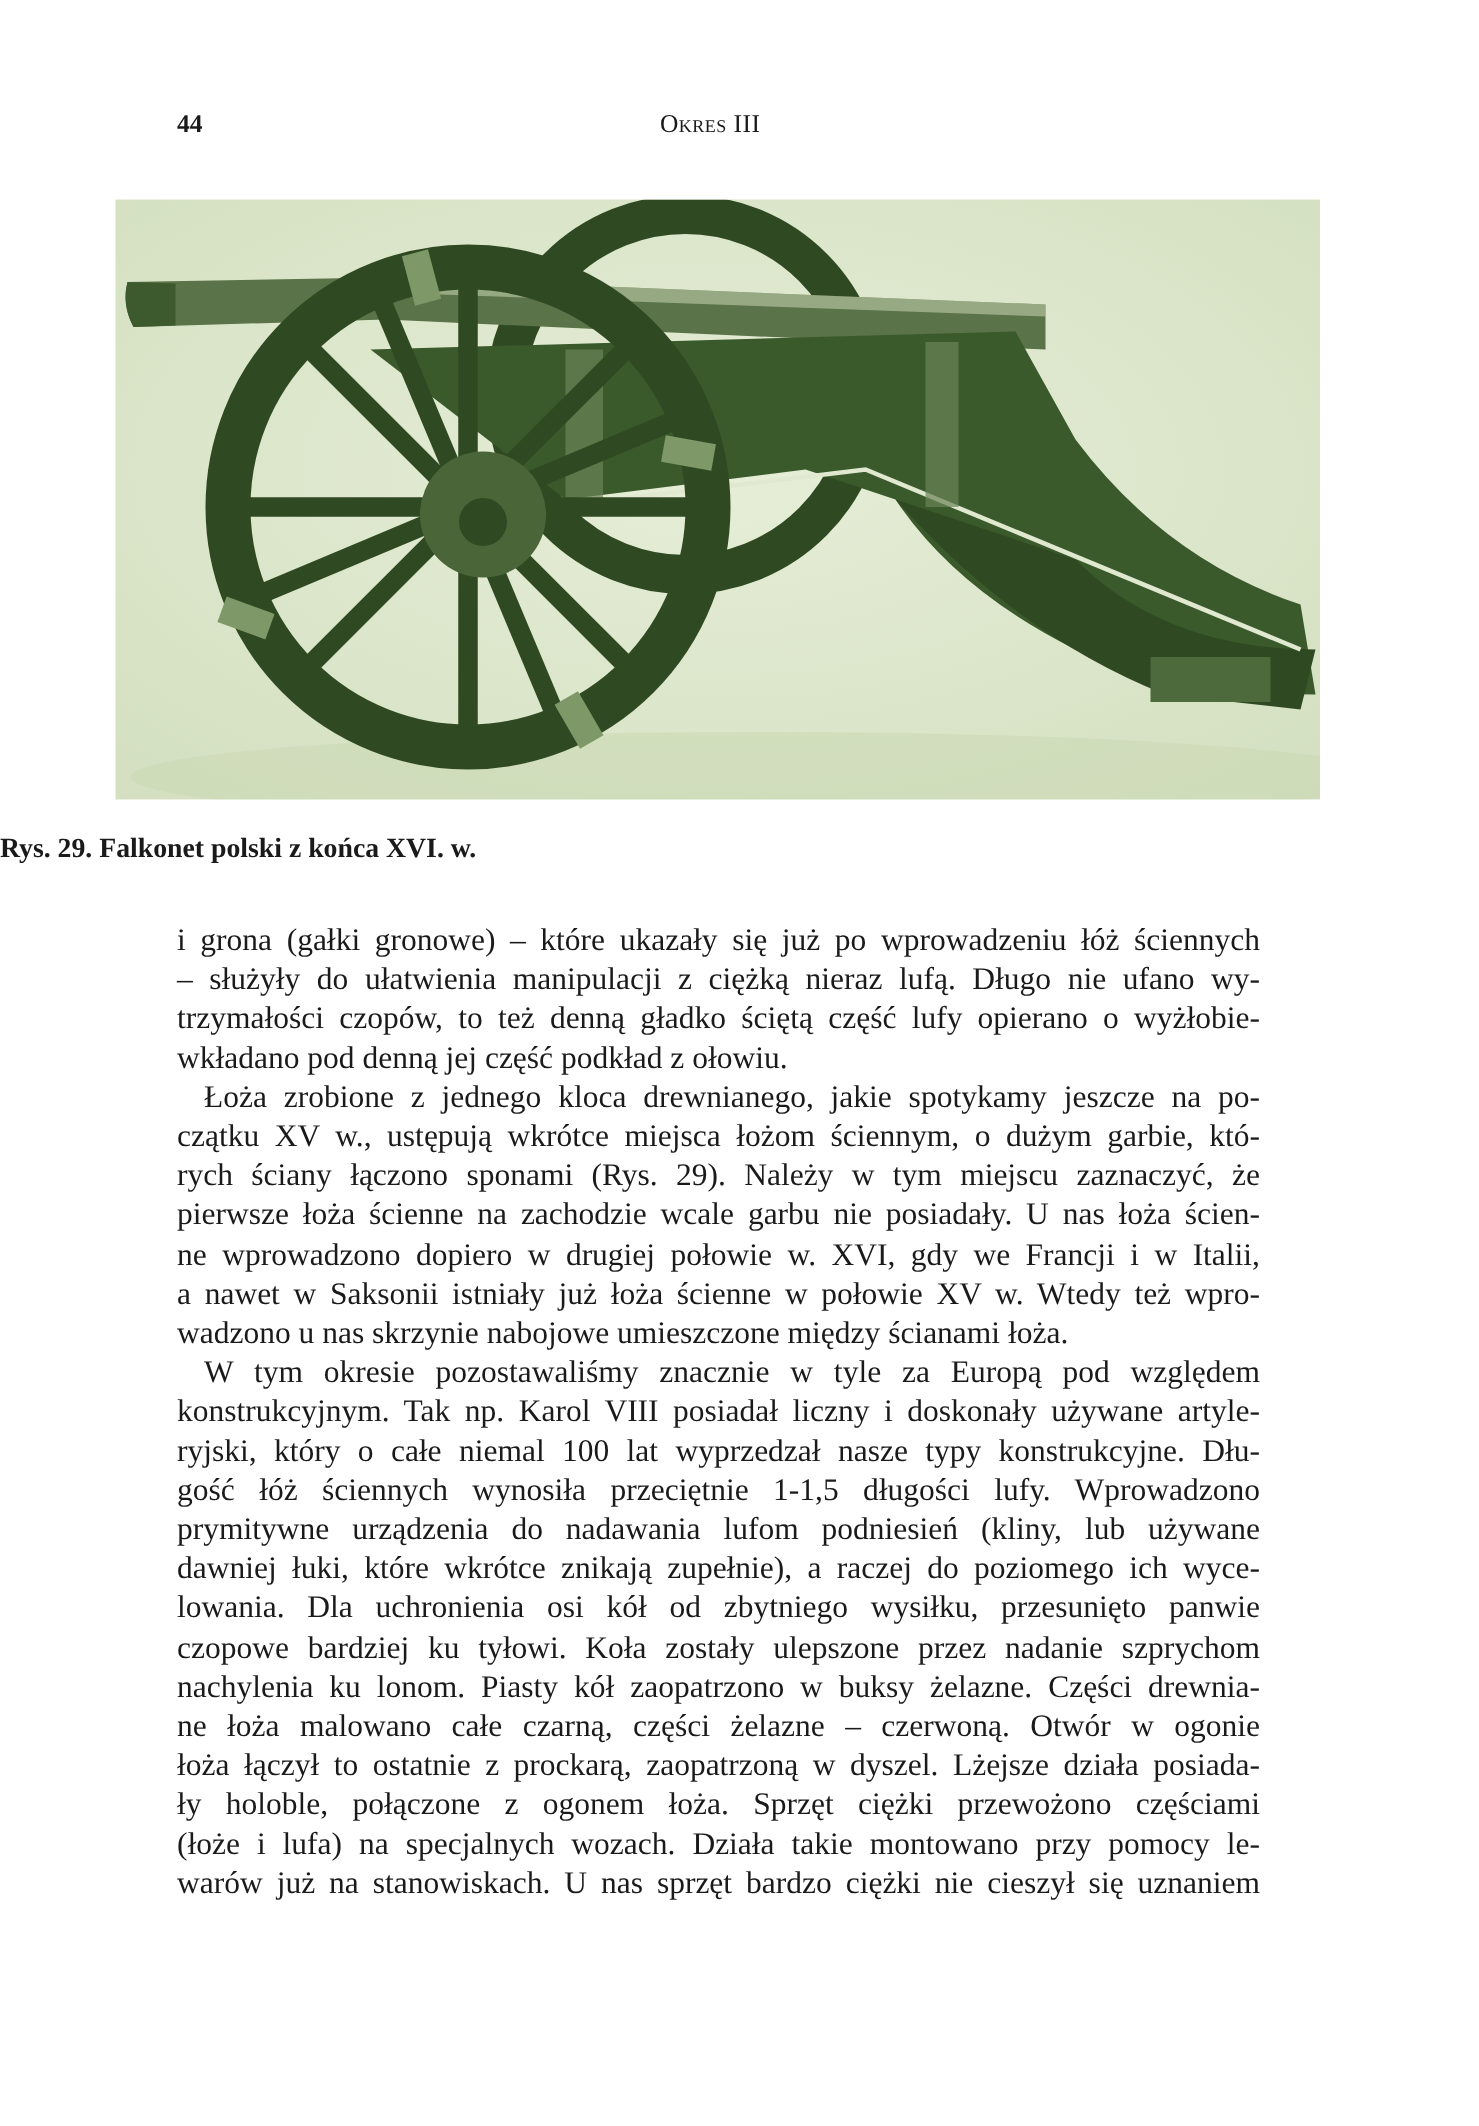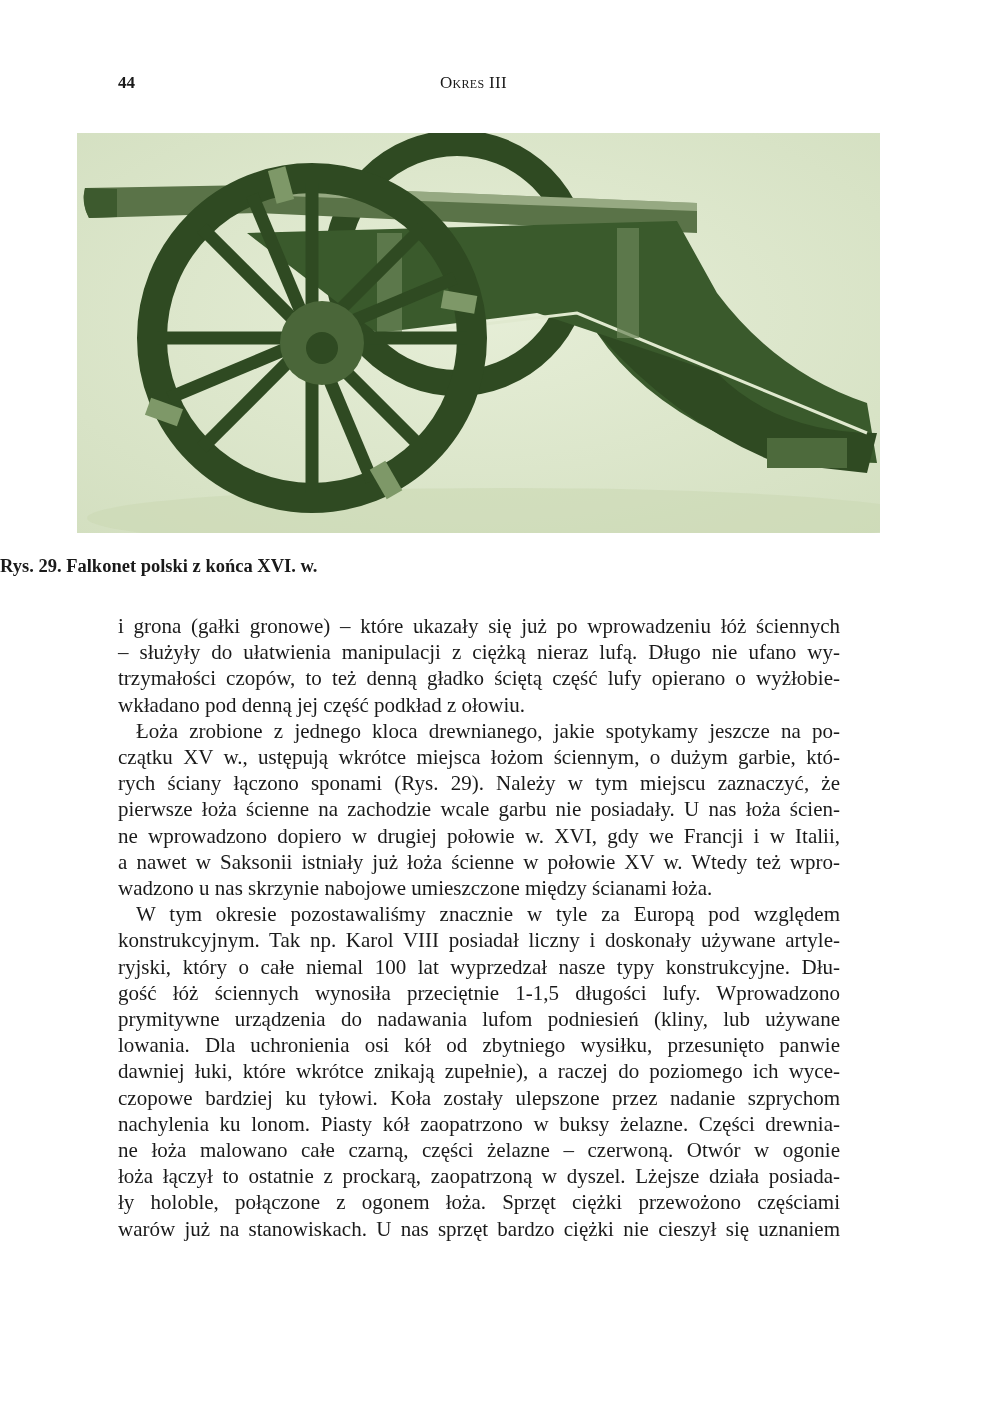--- a/index.html
+++ b/index.html
@@ -95,21 +95,22 @@
     <span class="line">rych ściany łączono sponami (Rys. 29). Należy w tym miejscu zaznaczyć, że</span>
     <span class="line">pierwsze łoża ścienne na zachodzie wcale garbu nie posiadały. U nas łoża ścien-</span>
     <span class="line">ne wprowadzono dopiero w drugiej połowie w. XVI, gdy we Francji i w Italii,</span>
     <span class="line">a nawet w Saksonii istniały już łoża ścienne w połowie XV w. Wtedy też wpro-</span>
     <span class="line last">wadzono u nas skrzynie nabojowe umieszczone między ścianami łoża.</span>
     <span class="line indent">W tym okresie pozostawaliśmy znacznie w tyle za Europą pod względem</span>
     <span class="line">konstrukcyjnym. Tak np. Karol VIII posiadał liczny i doskonały używane artyle-</span>
     <span class="line">ryjski, który o całe niemal 100 lat wyprzedzał nasze typy konstrukcyjne. Dłu-</span>
     <span class="line">gość łóż ściennych wynosiła przeciętnie 1-1,5 długości lufy. Wprowadzono</span>
     <span class="line">prymitywne urządzenia do nadawania lufom podniesień (kliny, lub używane</span>
+    <span class="line">dawniej łuki, które wkrótce znikają zupełnie), a raczej do poziomego ich wyce-</span>
     <span class="line">lowania. Dla uchronienia osi kół od zbytniego wysiłku, przesunięto panwie</span>
-    <span class="line">dawniej łuki, które wkrótce znikają zupełnie), a raczej do poziomego ich wyce-</span>
     <span class="line">czopowe bardziej ku tyłowi. Koła zostały ulepszone przez nadanie szprychom</span>
     <span class="line">nachylenia ku lonom. Piasty kół zaopatrzono w buksy żelazne. Części drewnia-</span>
     <span class="line">ne łoża malowano całe czarną, części żelazne – czerwoną. Otwór w ogonie</span>
     <span class="line">łoża łączył to ostatnie z prockarą, zaopatrzoną w dyszel. Lżejsze działa posiada-</span>
     <span class="line">ły holoble, połączone z ogonem łoża. Sprzęt ciężki przewożono częściami</span>
+    <span class="line">(łoże i lufa) na specjalnych wozach. Działa takie montowano przy pomocy le-</span>
     <span class="line">warów już na stanowiskach. U nas sprzęt bardzo ciężki nie cieszył się uznaniem</span>
   </div>
 
 </body></html>

